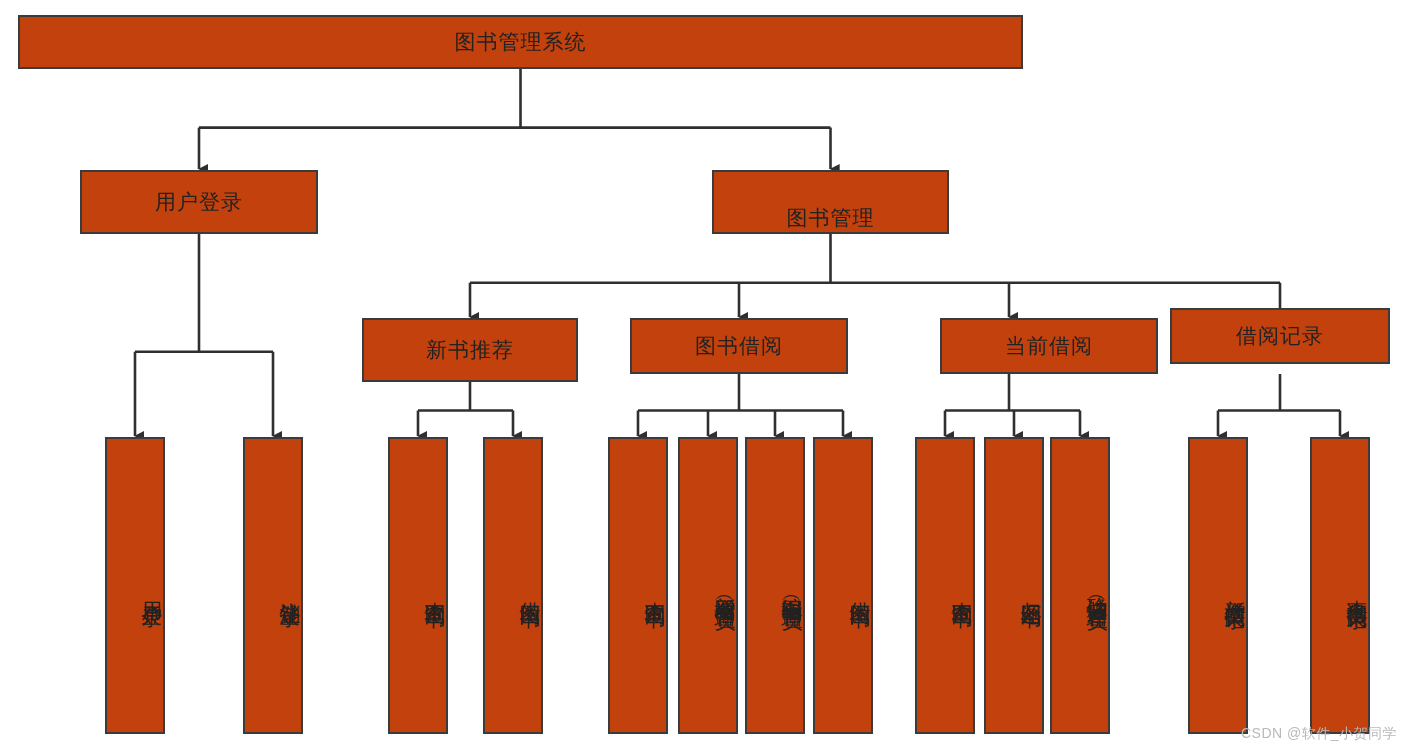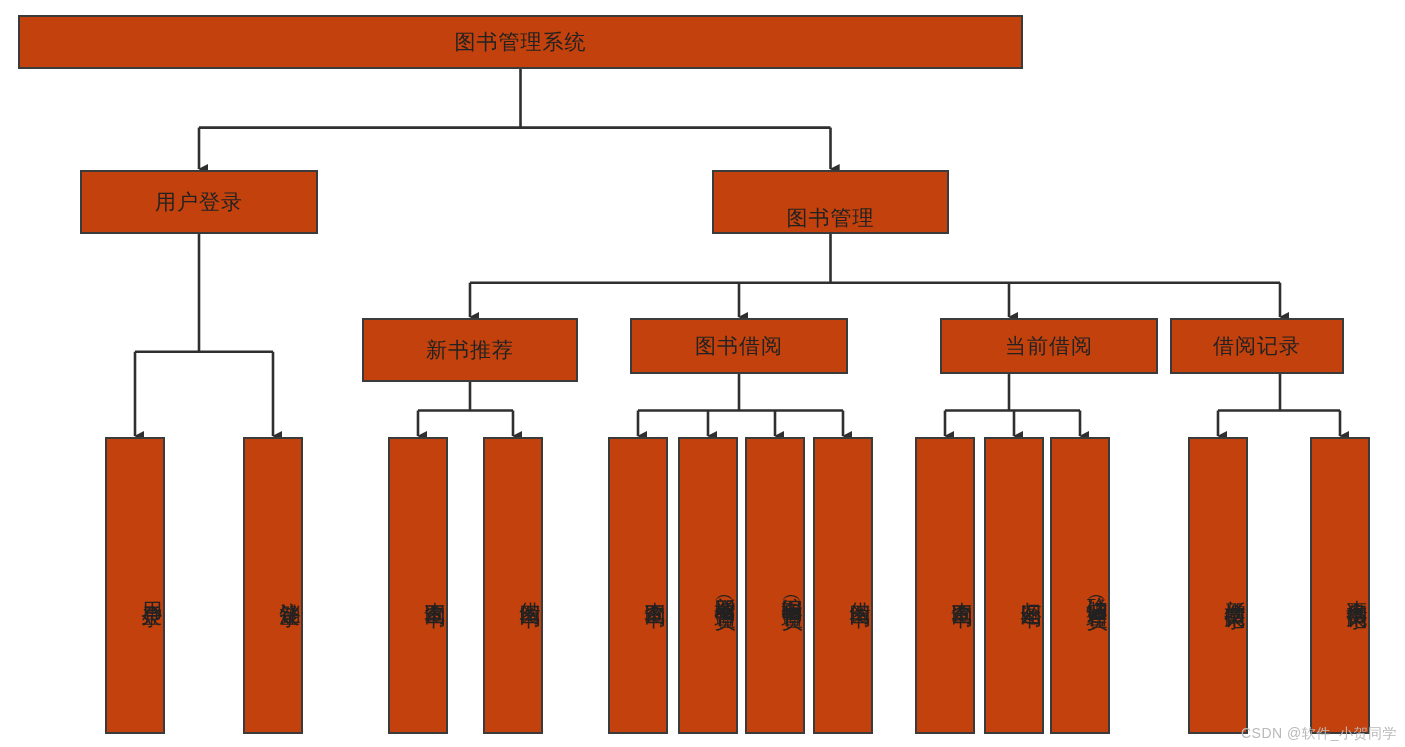--- a/index.html
+++ b/index.html
@@ -126,21 +126,21 @@
       </div>
       <div class="node horiz" style="left: 362px; top: 318px; width: 216px; height: 64px;">
         <span class="hlabel">新书推荐</span>
       </div>
       <div class="node horiz" style="left: 630px; top: 318px; width: 218px; height: 56px;">
         <span class="hlabel">图书借阅</span>
       </div>
       <div class="node horiz" style="left: 900px; top: 318px; width: 218px; height: 56px; margin-left: 40px;">
         <span class="hlabel">当前借阅</span>
       </div>
-      <div class="node horiz" style="left: 1170px; top: 318px; width: 174px; height: 56px;">
+      <div class="node horiz" style="left: 1170px; top: 308px; width: 220px; height: 56px;">
         <span class="hlabel">借阅记录</span>
       </div>
       <div class="node vert" style="left: 105px; top: 437px; width: 60px; height: 297px;">
         <span class="vlabel">用户登录</span>
       </div>
       <div class="node vert" style="left: 243px; top: 437px; width: 60px; height: 297px;">
         <span class="vlabel">注销登录</span>
       </div>
       <div class="node vert" style="left: 388px; top: 437px; width: 60px; height: 297px;">
         <span class="vlabel">查询图书</span>

